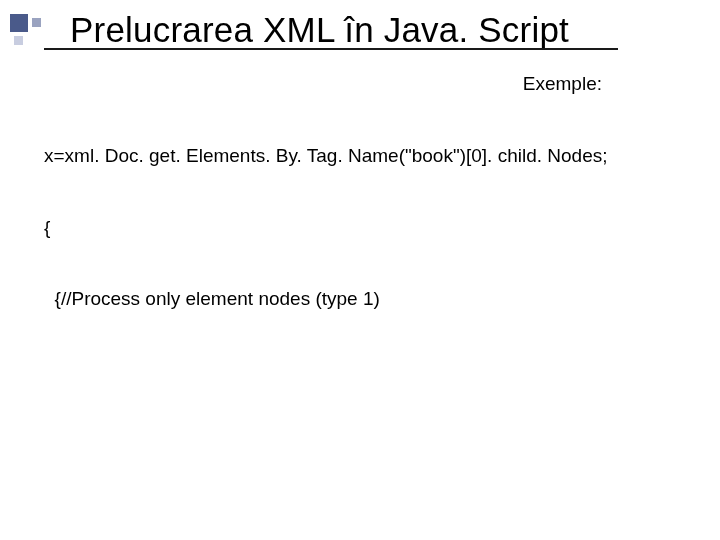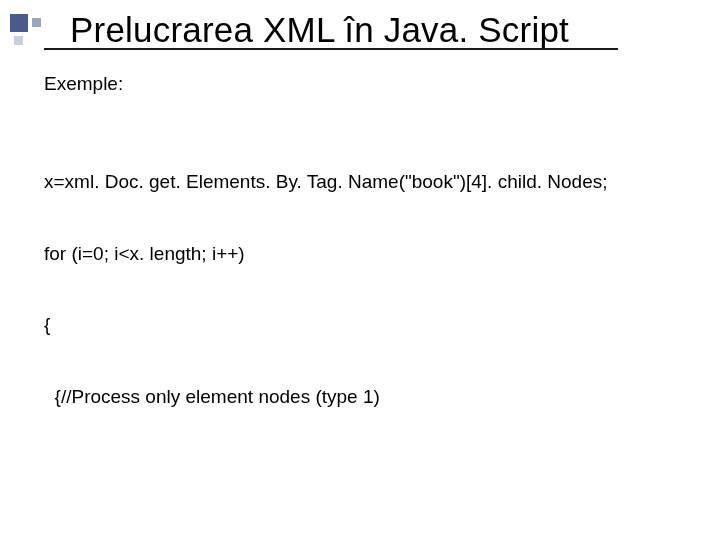--- a/index.html
+++ b/index.html
@@ -69,21 +69,21 @@
   }
   .body {
     position: absolute;
     top: 72px;
     left: 44px;
     right: 30px;
     font-size: 19px;
     line-height: 1.26;
   }
   .subhead {
-    margin-bottom: 26px;
+    text-align: right;
   }
   .code {
     white-space: pre;
     font-family: Arial, Helvetica, sans-serif;
   }
 </style>
 </head>
 <body>
 
 <div class="slide">
@@ -94,22 +94,21 @@
     <div class="sq-small-light"></div>
   </div>
 
   <div class="title">Prelucrarea XML în Java. Script</div>
 
   <div class="hr-line"></div>
 
   <div class="body">
     <div class="subhead">Exemple:</div>
     <div class="code">
-      <div>x=xml. Doc. get. Elements. By. Tag. Name("book")[4]. child. Nodes;</div>
-      <div>for (i=0; i&lt;x. length; i++)</div>
+      <div>x=xml. Doc. get. Elements. By. Tag. Name("book")[0]. child. Nodes;</div>
       <div>{</div>
       <div>  {//Process only element nodes (type 1)</div>
       
       
       
       
     </div>
   </div>
 
 </div>

